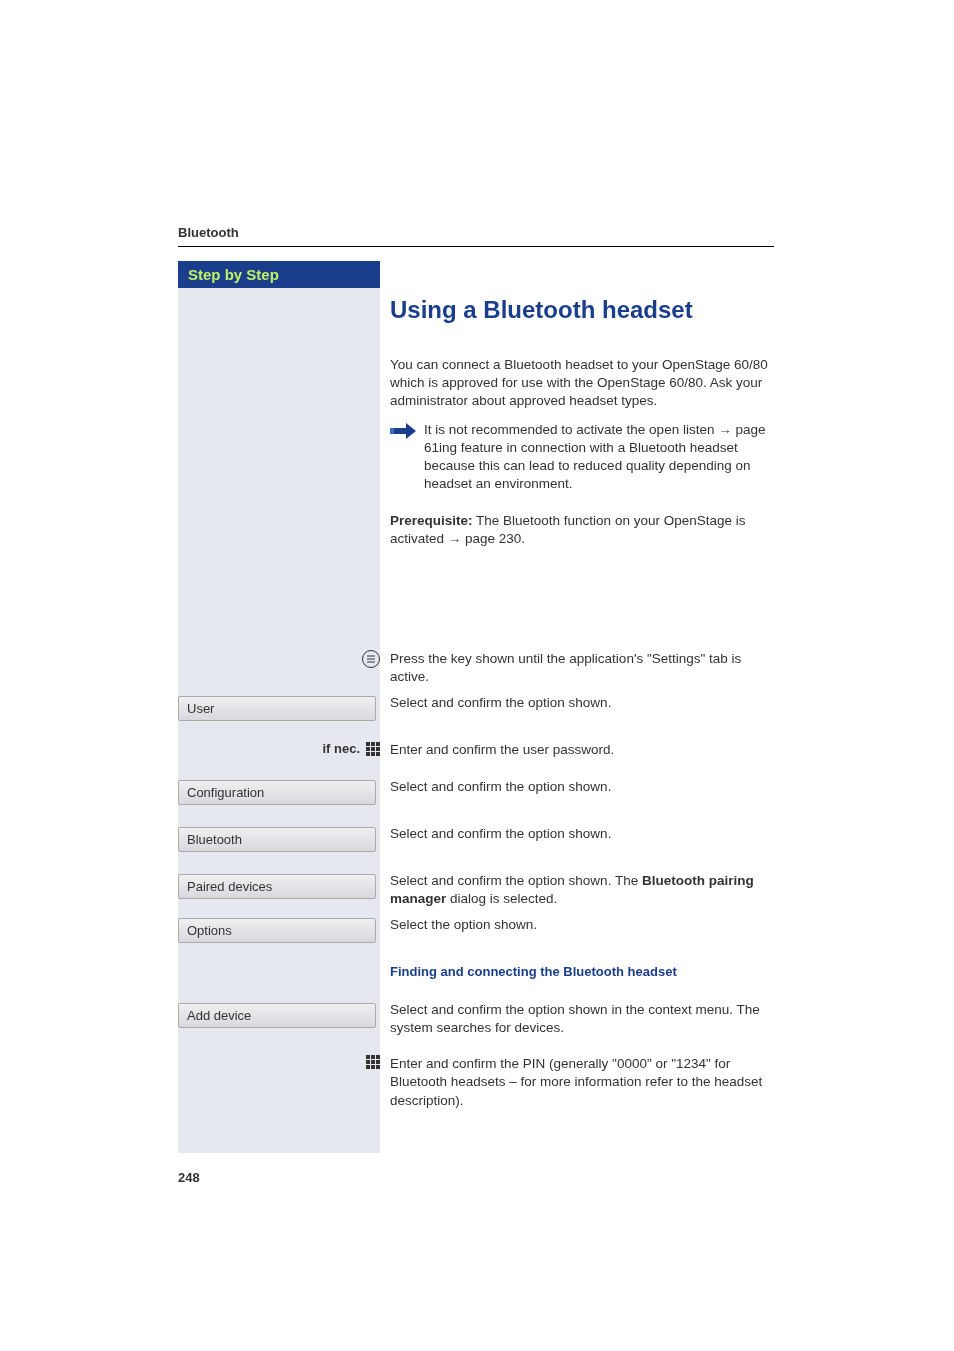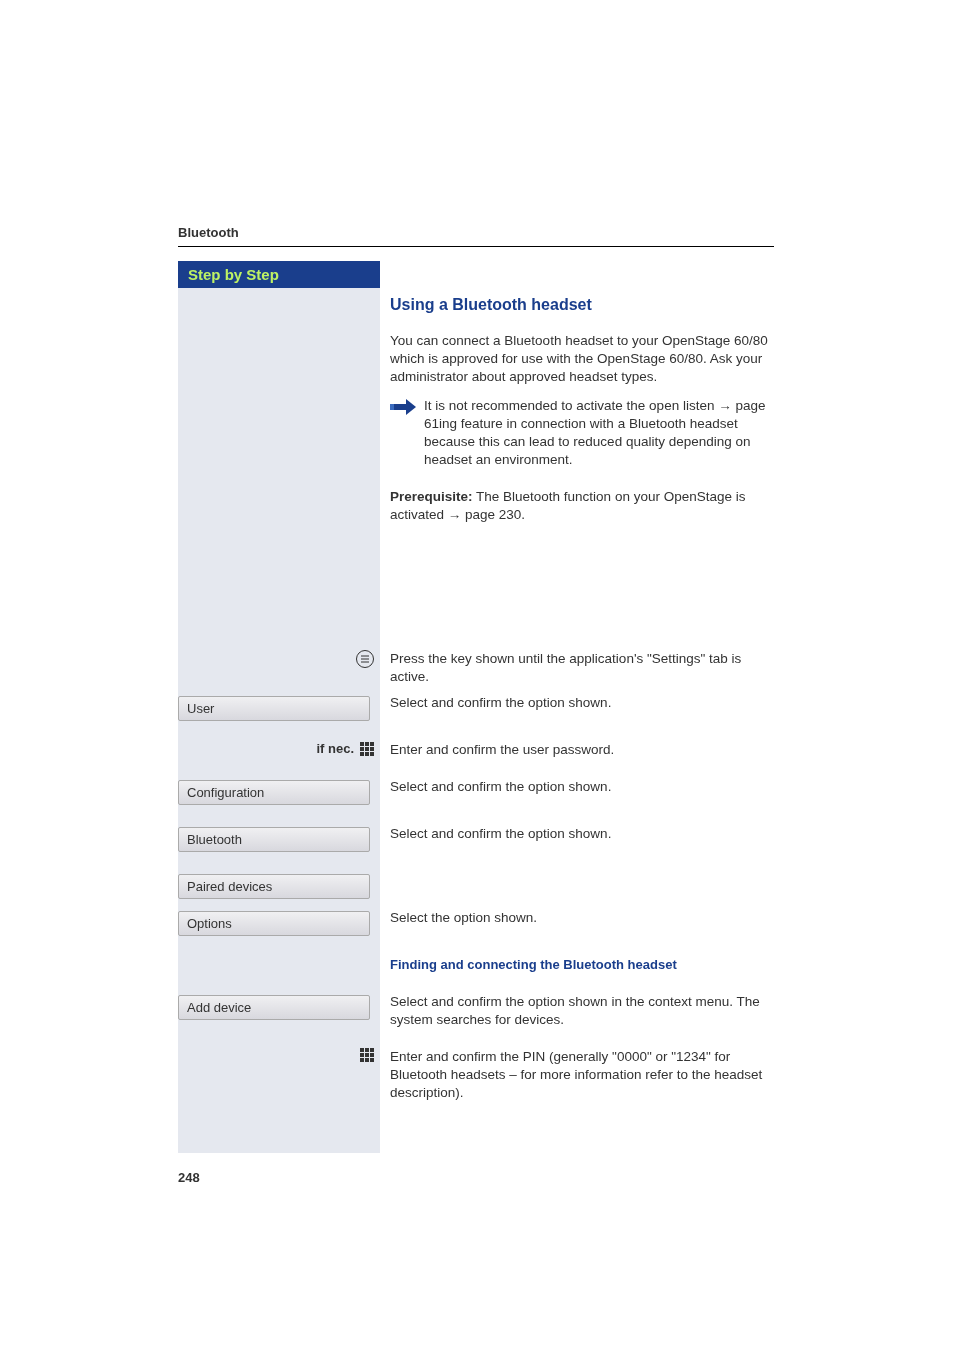--- a/index.html
+++ b/index.html
@@ -46,24 +46,24 @@
     width: 202px;
   }
   .left-background {
     background: #e5e8ef;
     width: 202px;
     min-height: 865px;
     position: relative;
   }
   .h1 {
     color: #1a3e8c;
-    font-size: 16px;
+    font-size: 24px;
     font-weight: bold;
     margin-top: 35px;
-    margin-bottom: 18px;
+    margin-bottom: 32px;
   }
   .h2 {
     color: #1a3e8c;
     font-size: 18px;
     font-weight: bold;
     margin-top: 24px;
     margin-bottom: 14px;
   }
   .h3 {
     color: #1a3e8c;
@@ -109,21 +109,20 @@
     display: flex;
     align-items: flex-start;
     margin-bottom: 8px;
   }
   .step-left {
     width: 202px;
     flex-shrink: 0;
     display: flex;
     justify-content: flex-end;
     align-items: center;
-    padding-right: 6px;
   }
   .step-left-full {
     width: 100%;
   }
   .step-right {
     flex: 1;
     padding-left: 10px;
     font-size: 13.5px;
     line-height: 1.35;
     color: #333;
@@ -267,20 +266,21 @@
       </div>
     <div class="step-right">Select and confirm the option shown.</div>
   </div>
 
   <div class="spacer"></div>
 
   <div class="step-row">
     <div class="step-left">
         <div class="menu-item step-left-full">Paired devices</div>
       </div>
+    <div class="step-right">Select and confirm the option shown. The <b>Bluetooth pairing manager</b> dialog is selected.</div>
   </div>
 
   <div class="step-row">
     <div class="step-left">
         <div class="menu-item step-left-full">Options</div>
       </div>
     <div class="step-right">Select the option shown.</div>
   </div>
 
   <div class="step-row">

